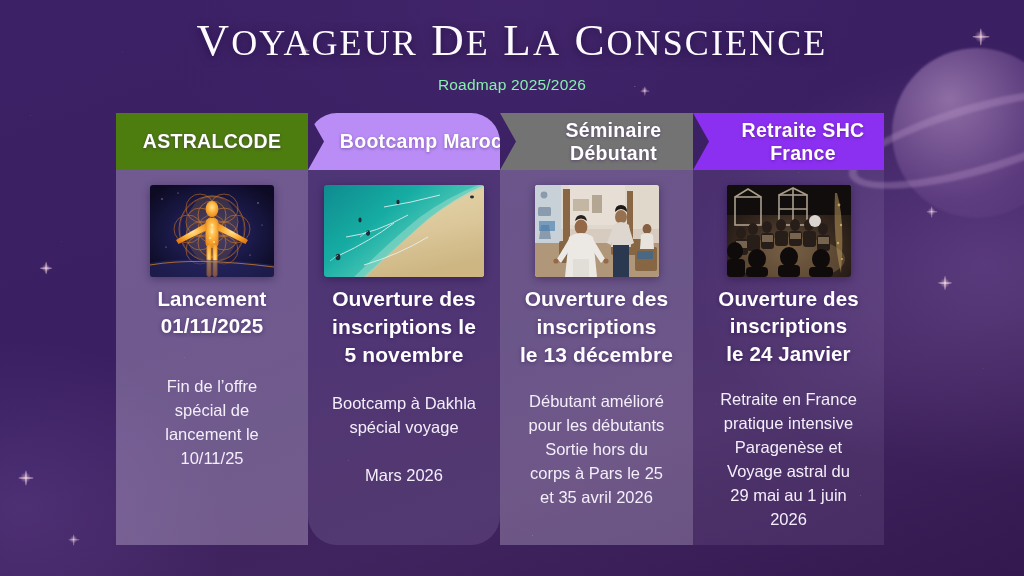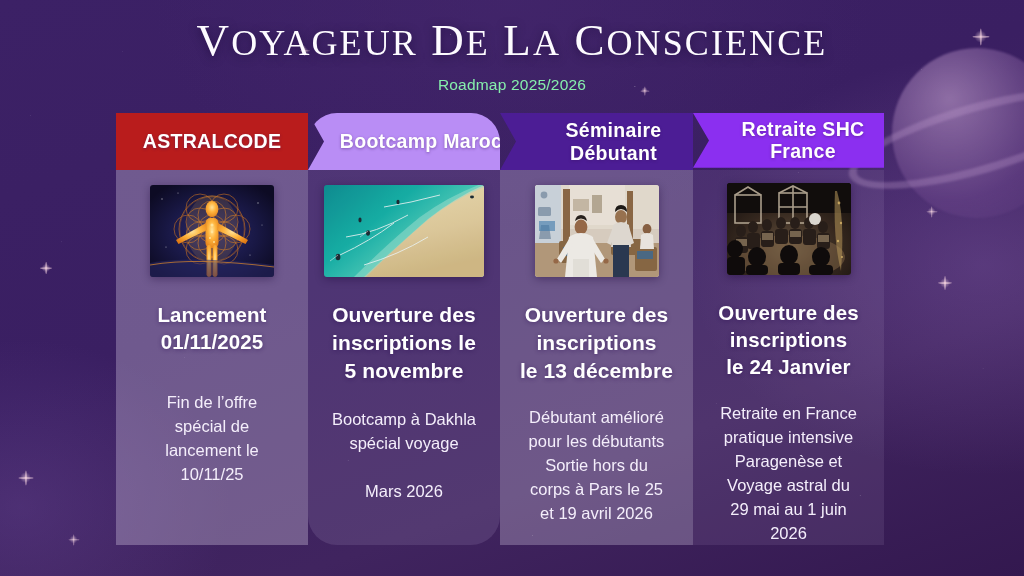--- a/index.html
+++ b/index.html
@@ -124,25 +124,25 @@
     text-align:center;
     color:#ffffff;
     font-size:19.5px;
     font-weight:bold;
     letter-spacing:.3px;
     line-height:1.13;
     padding:0 6px 0 10px;
     text-shadow:0 1px 3px rgba(60,20,100,.45);
   }
   .hdr span { position:relative; z-index:2; }
-  .hdr.h0 { background:#b91c1c; margin-right:-16px; padding-right:22px;
+  .hdr.h0 { background:#4d7c0f; margin-right:-16px; padding-right:22px;
             clip-path:polygon(0 0, calc(100% - 16px) 0, 100% 50%, calc(100% - 16px) 100%, 0 100%); }
   .hdr.h1 { background:#b98df5; margin-right:-16px; margin-left:0; width:calc(100% + 16px); padding-left:24px;
             clip-path:polygon(0 0, calc(100% - 16px) 0, 100% 50%, calc(100% - 16px) 100%, 0 100%, 16px 50%); }
-  .hdr.h2 { background:#4c1d95; margin-right:-16px; width:calc(100% + 16px); padding-left:24px;
+  .hdr.h2 { background:#737373; margin-right:-16px; width:calc(100% + 16px); padding-left:24px;
             clip-path:polygon(0 0, calc(100% - 16px) 0, 100% 50%, calc(100% - 16px) 100%, 0 100%, 16px 50%); }
   .hdr.h3 { background:#8b2ff0; width:calc(100% + 16px); padding-left:19px;
             clip-path:polygon(0 0, 100% 0, 100% 100%, 0 100%, 16px 50%); }
   .hdr.h0 span { margin-left:-4px; }
 
   
   .thumbwrap {
     position:relative; z-index:3;
     display:flex; justify-content:center;
     margin-top:15px;
@@ -152,21 +152,21 @@
     border-radius:3px;
     overflow:hidden; position:relative;
     box-shadow:0 2px 9px rgba(25,5,50,.40);
   }
   .thumb.wide { width:160px; height:92px; }
   .thumb svg { display:block; width:100%; height:100%; }
 
   
   .headline {
     position:relative; z-index:3;
-    margin-top:24px;
+    margin-top:8px;
     padding:0 12px;
     text-align:center;
     color:#ffffff;
     font-weight:bold;
     font-size:21px;
     line-height:1.33;
     letter-spacing:.1px;
     text-shadow:0 1px 4px rgba(40,10,80,.45);
   }
   .c0 .headline, .c3 .headline { font-size:20.5px; }
@@ -380,21 +380,21 @@
           </g>
           <g>
             <ellipse cx="112" cy="44" rx="4.4" ry="5" fill="#8a6242"></ellipse>
             <path d="M106 50 q6 -4 12 0 l1 14 l-14 0 z" fill="#f0ece4"></path>
           </g>
           <rect width="124" height="92" fill="#2a1a3a" opacity=".04"></rect>
         </svg>
       </div>
     </div>
     <div class="headline"><span>Ouverture des</span><br><span>inscriptions</span><br><span>le 13 décembre</span></div>
-    <div class="desc"><span>Débutant amélioré</span><br><span>pour les débutants</span><br><span>Sortie hors du</span><br><span>corps à Pars le 25</span><br><span>et 19 avril 2026</span></div>
+    <div class="desc"><span>Débutant amélioré</span><br><span>pour les débutants</span><br><span>Sortie hors du</span><br><span>corps à Pars le 25</span><br><span>et 35 avril 2026</span></div>
   </div>
 
   <div class="col c3">
     <div class="colbody"></div>
     <div class="hdr h3">
       <span><span>Retraite SHC</span><br><span>France</span></span>
     </div>
     <div class="thumbwrap">
       <div class="thumb">
         <svg viewBox="0 0 124 92" preserveAspectRatio="none" aria-hidden="true">

